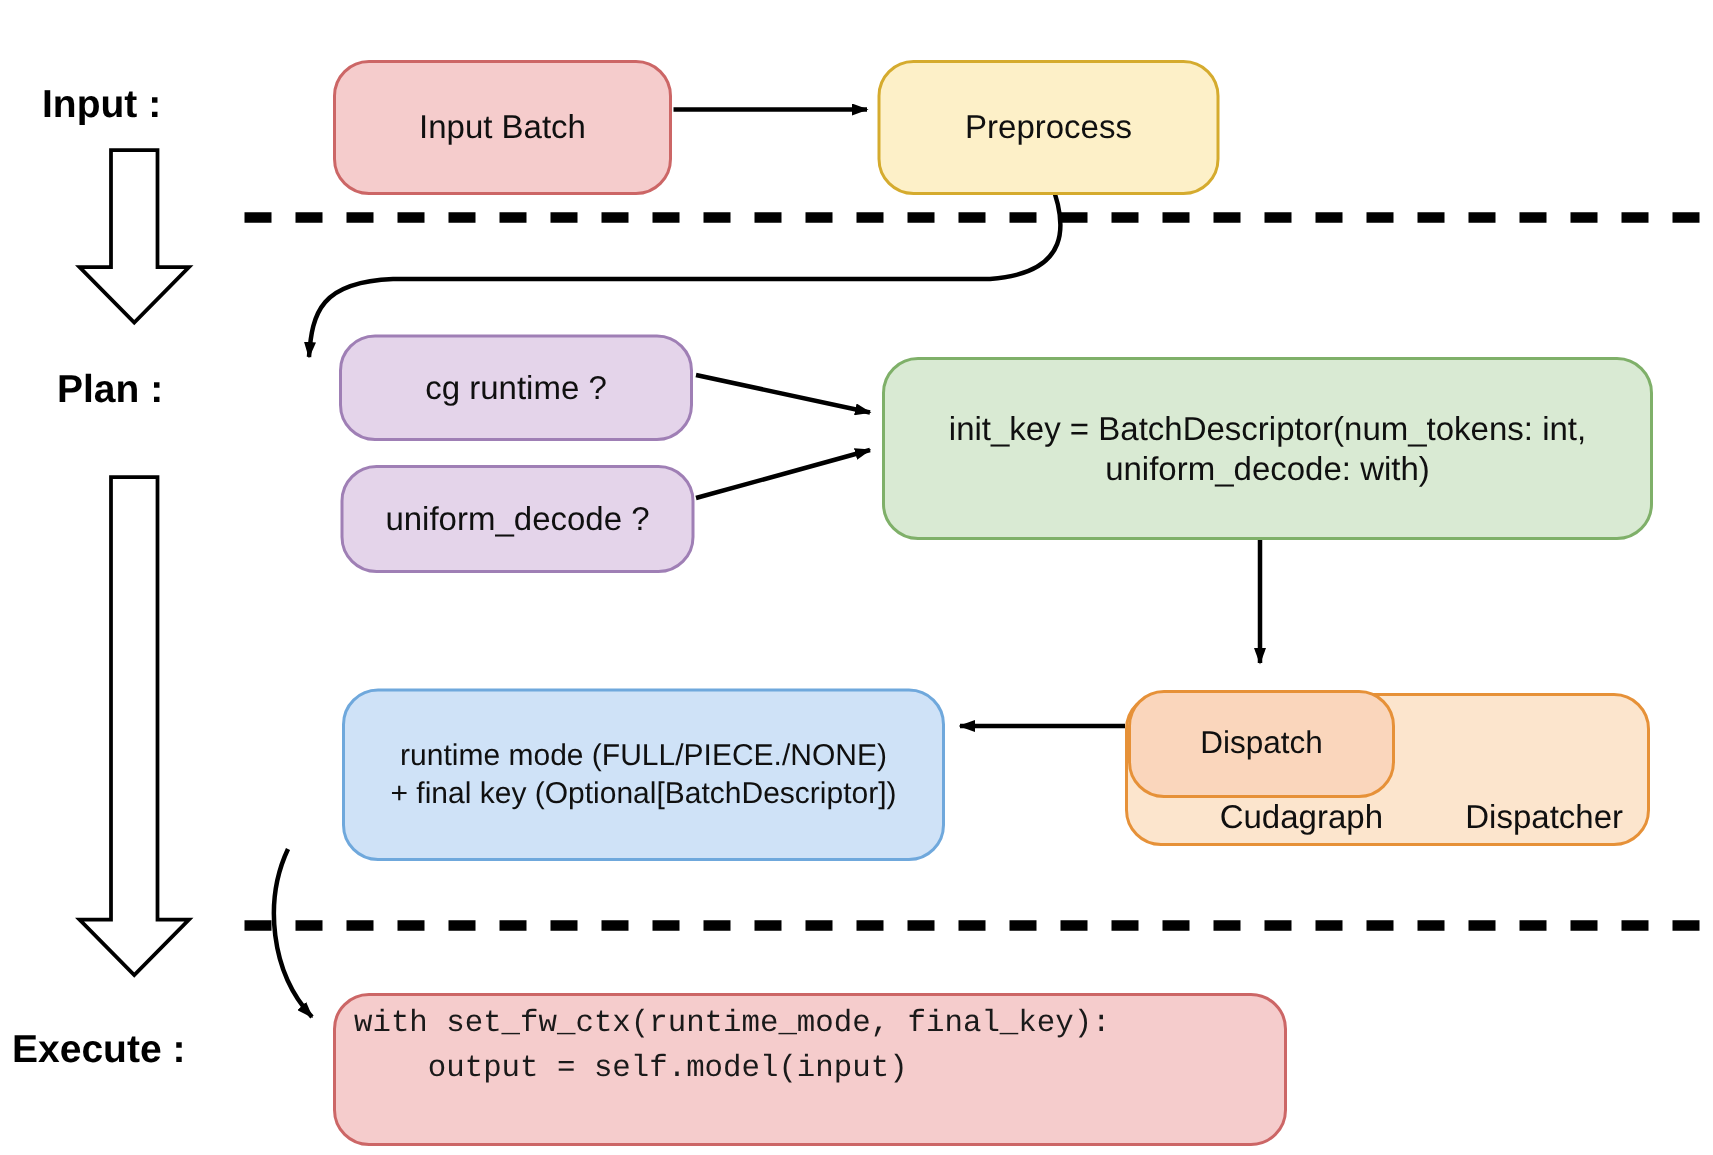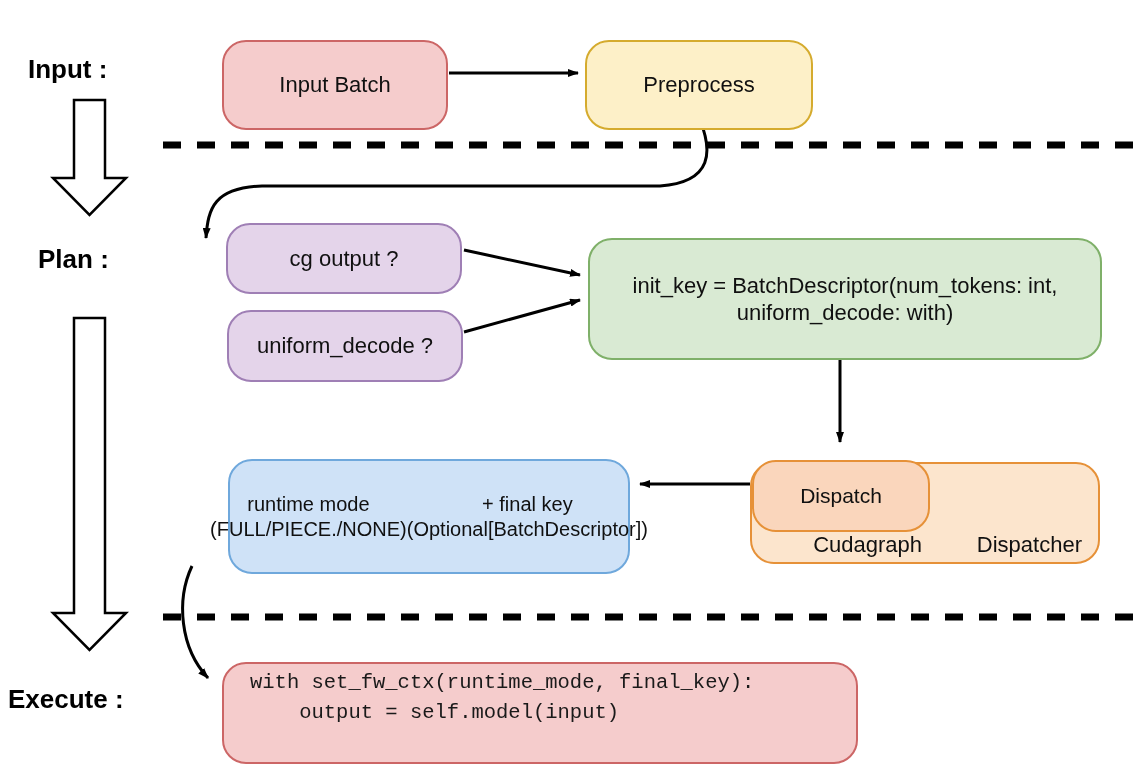--- a/index.html
+++ b/index.html
@@ -53,21 +53,21 @@
 
   .node.codebox {
     font-family: "Liberation Mono", "DejaVu Sans Mono", monospace;
     font-size: 20.5px;
     text-align: left;
     justify-content: flex-start;
     align-items: center;
     white-space: pre;
     line-height: 1.45;
     color: #1a1a1a;
-    padding-left: 26px;
+    padding-left: 12px;
   }
   .svg-layer {
     position: absolute;
     left: 0;
     top: 0;
     width: 1142px;
     height: 770px;
     pointer-events: none;
   }
   .nodes-layer { position: absolute; left:0; top:12px; width:1142px; height:770px; }
@@ -115,21 +115,21 @@
 
     <div class="node pink" style="left:222px; top:28px; width:226px; height:90px;">
       <span>Input Batch</span>
     </div>
 
     <div class="node yellow" style="left:585px; top:28px; width:228px; height:90px;">
       <span>Preprocess</span>
     </div>
 
     <div class="node purple" style="left:226px; top:211px; width:236px; height:71px;">
-      <span>cg output ?</span>
+      <span>cg runtime ?</span>
     </div>
 
     <div class="node purple" style="left:227px; top:298px; width:236px; height:72px;">
       <span>uniform_decode ?</span>
     </div>
 
     <div class="node green" style="left:588px; top:226px; width:514px; height:122px; flex-direction:column;">
       <span>init_key = BatchDescriptor(num_tokens: int,</span>
       <span>uniform_decode: with)</span>
     </div>
@@ -137,21 +137,21 @@
     <div class="node orange-outer" style="left:750px; top:450px; width:350px; height:102px;
          justify-content:flex-end; padding-right:16px; flex-direction:row; align-items:flex-end;">
       <span style="width:100%; text-align:right;">Cudagraph</span>
       <span style="width:100%; text-align:right;">Dispatcher</span>
     </div>
 
     <div class="node orange-inner" style="left:752px; top:448px; width:178px; height:72px; font-size:21px;">
       <span>Dispatch</span>
     </div>
 
-    <div class="node blue" style="left:228px; top:447px; width:402px; height:115px; flex-direction:row; font-size:20px;">
+    <div class="node blue" style="left:228px; top:447px; width:402px; height:115px; flex-direction:column; font-size:20px;">
       <span>runtime mode (FULL/PIECE./NONE)</span>
       <span>+ final key (Optional[BatchDescriptor])</span>
     </div>
 
     <div class="node pink codebox" style="left:222px; top:650px; width:636px; height:102px; flex-direction:column; align-items:flex-start;">
       <span>with set_fw_ctx(runtime_mode, final_key):</span>
       <span>    output = self.model(input)</span>
     </div>
 
   </div>

